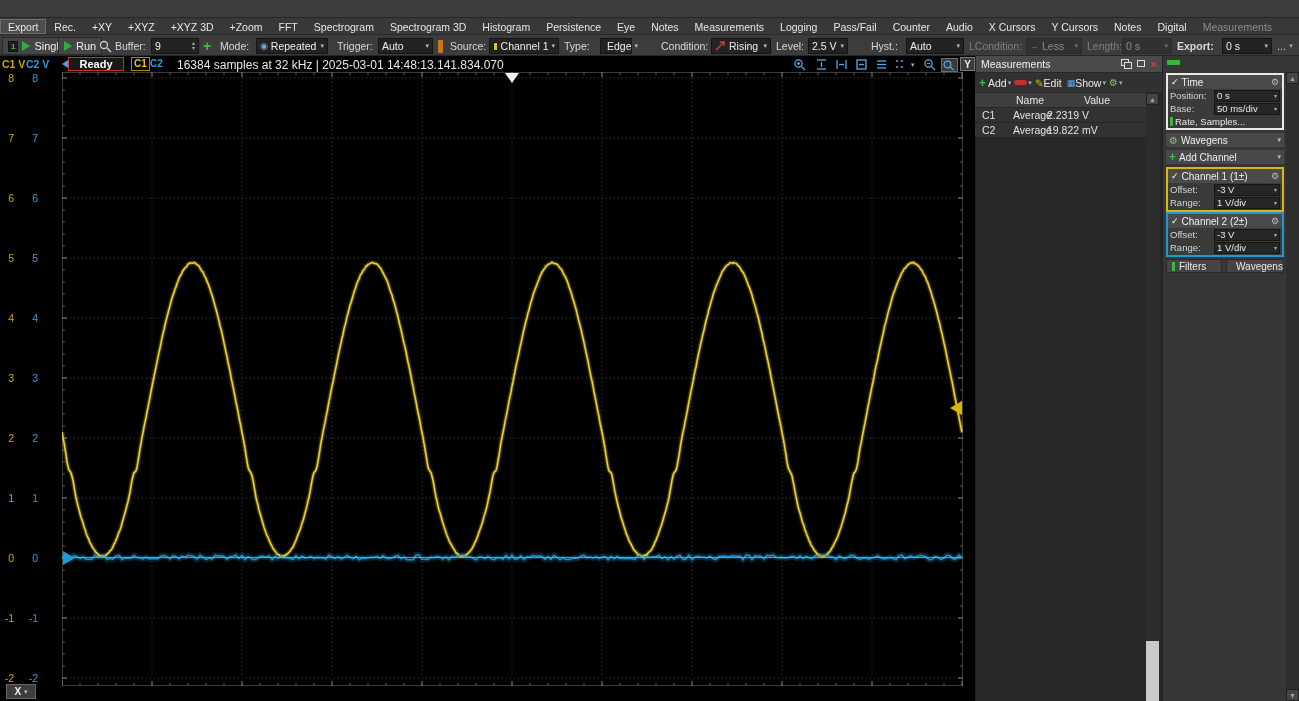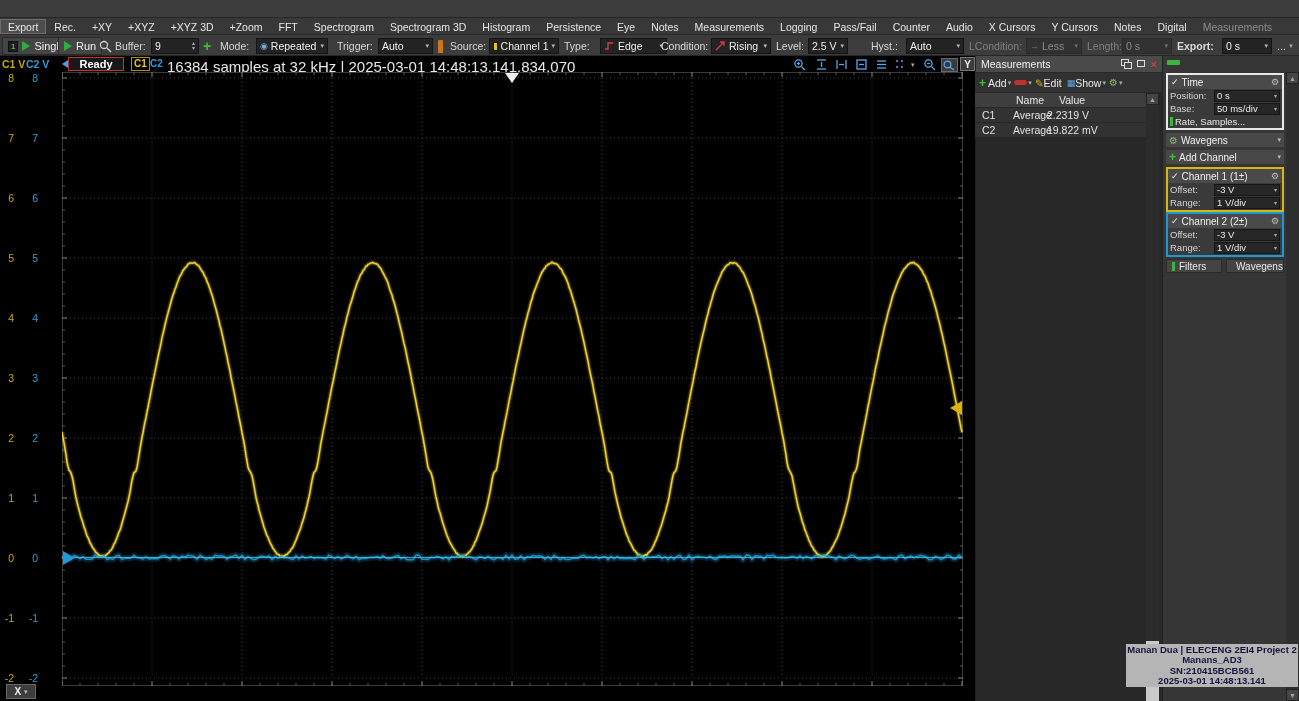--- a/index.html
+++ b/index.html
@@ -27,21 +27,21 @@
   .badge1{background:#1e1e1e;color:#39c24a;font-size:8px;font-weight:bold;padding:0 2px;line-height:9px;border:1px solid #111}
   .plusg{color:#3fbf3f;font-weight:bold;font-size:14px;line-height:14px}
   .swatch{width:9px;height:9px;background:#e6c619;border:1px solid #111;display:inline-block}
   .spinner{display:flex;flex-direction:column;margin-left:auto;color:#aaa;font-size:6px;line-height:5px}
   
   #statusbg{position:absolute;left:0;top:56px;width:975px;height:645px;background:#000}
   .ready-box{position:absolute;left:68px;top:57px;width:56px;height:14px;border:1px solid #c23232;background:#181818;
              display:flex;align-items:center;justify-content:center;font-weight:bold;color:#fff;font-size:11px}
   .c1-badge{position:absolute;left:131px;top:57px;height:14px;padding:0 2px;border:1px solid #a98f00;color:#e6c619;font-weight:bold;font-size:10px;line-height:12px}
   .c2-badge{position:absolute;left:150px;top:57px;height:14px;color:#2f9ddb;font-weight:bold;font-size:10px;line-height:14px}
-  .status-info{position:absolute;left:167px;top:58px;color:#e8e8e8;font-size:15px;white-space:nowrap}
+  .status-info{position:absolute;left:177px;top:58px;color:#e8e8e8;font-size:12px;white-space:nowrap}
   .nav-left{position:absolute;left:62px;top:60px;width:0;height:0;border-right:6px solid #4aa0e8;border-top:4px solid transparent;border-bottom:4px solid transparent}
   .sicon{position:absolute;top:58px;width:14px;height:13px}
   .sicon svg{stroke:#5aa7e8;fill:none;stroke-width:1.3}
   .boxed{border:1px solid #6a6a6a;background:#3a3a3a}
   .ybtn{position:absolute;left:960px;top:57px;width:15px;height:14px;border:1px solid #777;background:#3c3c3c;color:#eee;
         font-weight:bold;font-size:10px;display:flex;align-items:center;justify-content:center}
   
   #plot{position:absolute;left:62px;top:72px;width:901px;height:614px;background:#000}
   .ylab{position:absolute;width:14px;font-size:10.5px;text-align:right}
   .ylab.c1{color:#c9a90b}
@@ -173,21 +173,21 @@
         <span class="clabel">Source:</span>
       </div>
     <div class="combo" style="left:489px;width:70px">
       <span class="swatch"></span>
       <span>Channel 1</span>
       <span class="caret">▾</span>
     </div>
     <div class="ctl" style="left:564px">
         <span class="clabel">Type:</span>
       </div>
-    <div class="combo" style="left:600px;width:67px">
+    <div class="combo" style="left:600px;width:32px">
       <svg width="11" height="10">
           <path d="M1,8 h3 v-6 h5" stroke="#d04040" fill="none" stroke-width="1.4"></path>
         </svg>
       <span>Edge</span>
       <span class="caret">▾</span>
     </div>
     <div class="ctl" style="left:661px">
         <span class="clabel">Condition:</span>
       </div>
     <div class="combo" style="left:711px;width:60px">
@@ -595,21 +595,21 @@
     <span style="color:#d8b511">✎</span>
     <span>Edit</span>
     <span style="color:#5aa7e8;margin-left:5px;font-size:9px">▦</span>
     <span>Show</span>
     <span class="caret">▾</span>
     <span style="color:#8fba6a;font-size:10px">⚙</span>
     <span class="caret">▾</span>
   </div>
   <div id="meas-colhead">
     <span class="mcell" style="left:38px;width:34px;text-align:center">Name</span>
-    <span class="mcell" style="left:84px;width:44px;text-align:left">Value</span>
+    <span class="mcell" style="left:100px;width:44px;text-align:center">Value</span>
   </div>
   <div id="meas-rows">
       <div class="mrow" style="top: 108px;">
         <span class="mcell" style="left: 7px;">C1</span>
         <span class="mcell" style="left: 38px;">Average</span>
         <span class="mcell" style="left: 72px;">2.2319 V</span>
       </div>
       <div class="mrow" style="top: 123px;">
         <span class="mcell" style="left: 7px;">C2</span>
         <span class="mcell" style="left: 38px;">Average</span>
@@ -718,20 +718,14 @@
   <div id="side-scroll">
     <div class="scroll-arrow">
         <span>▲</span>
       </div>
     <div class="scroll-arrow" style="position:absolute;bottom:0">
         <span>▼</span>
       </div>
   </div>
 
   <div id="meas-thumb"></div>
-  <div id="annotation">
-      <div>Manan Dua | ELECENG 2EI4 Project 2</div>
-      <div>Manans_AD3</div>
-      <div>SN:210415BCB561</div>
-      <div>2025-03-01 14:48:13.141</div>
-    </div>
 
 </div>
 
 </body></html>

